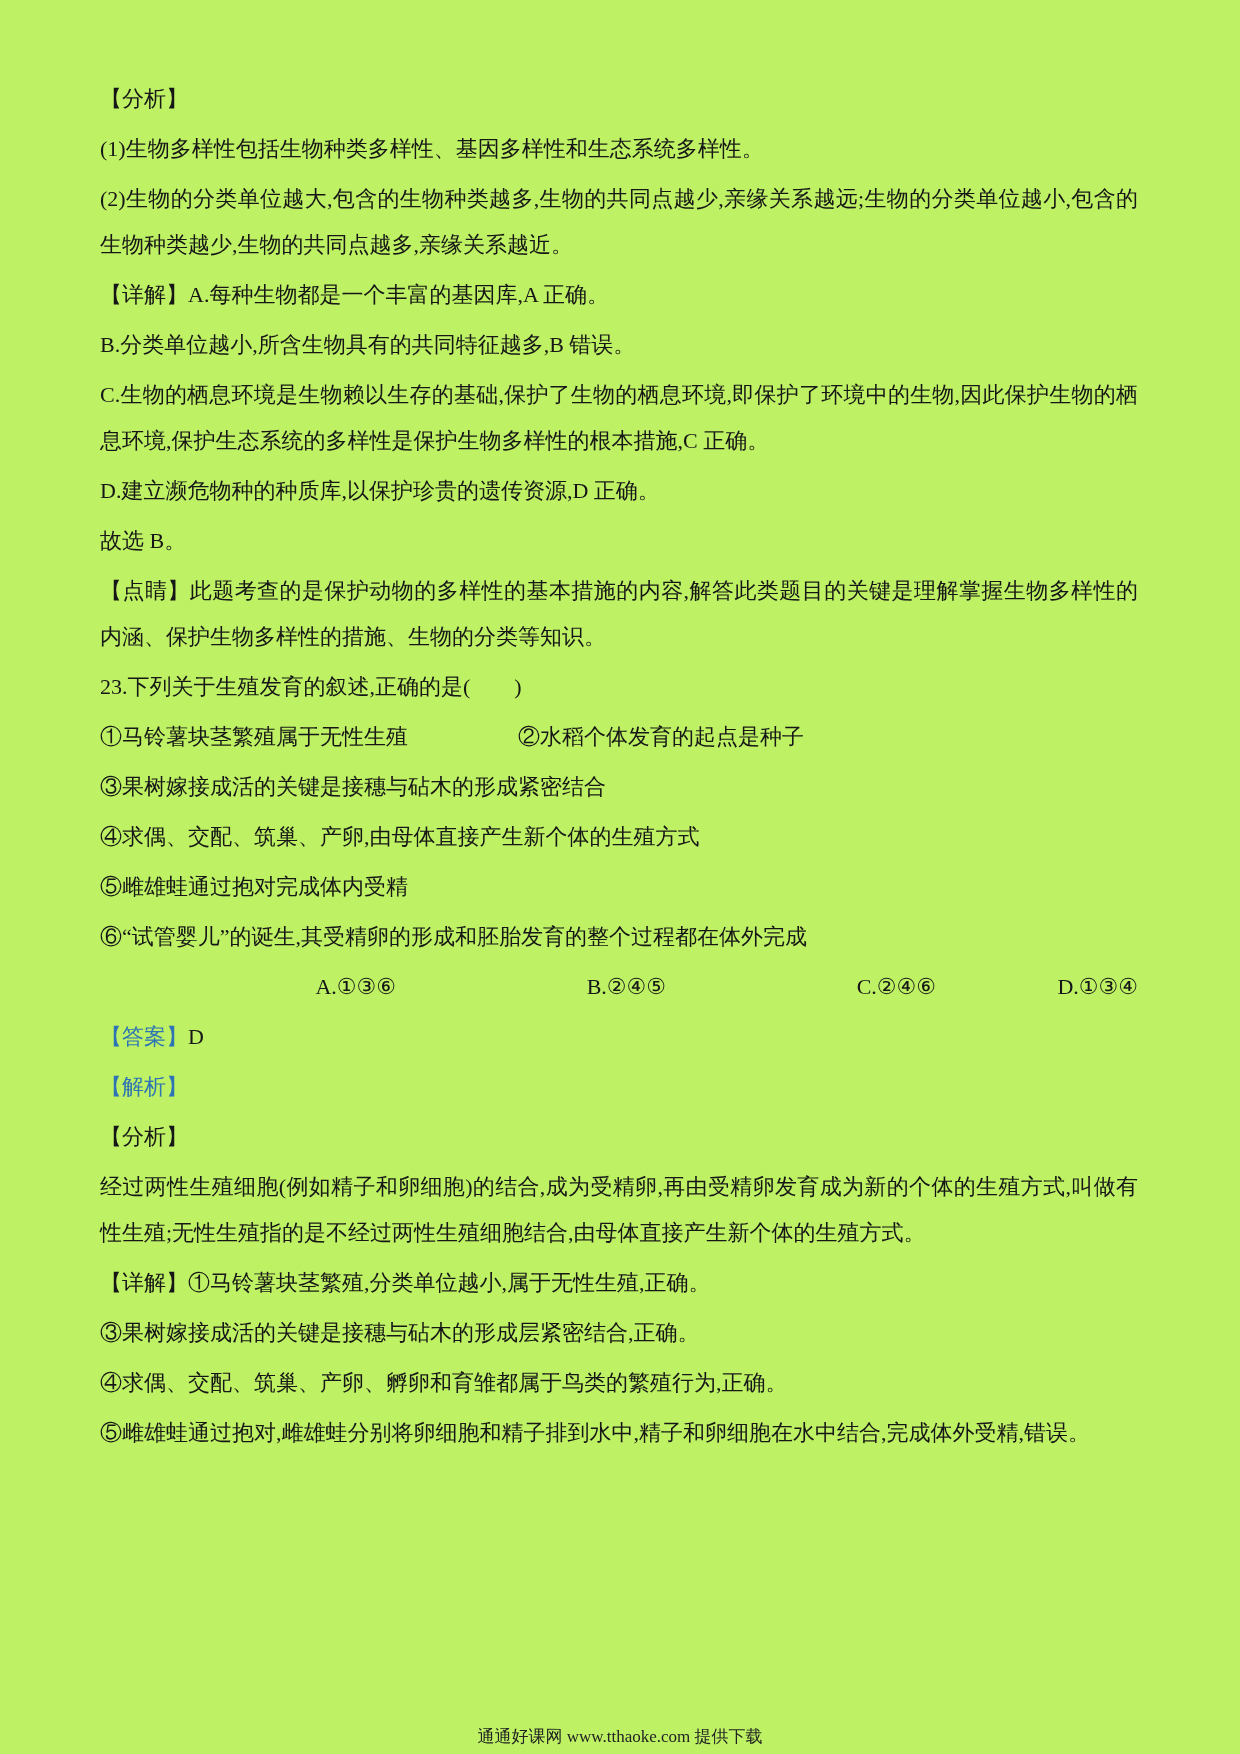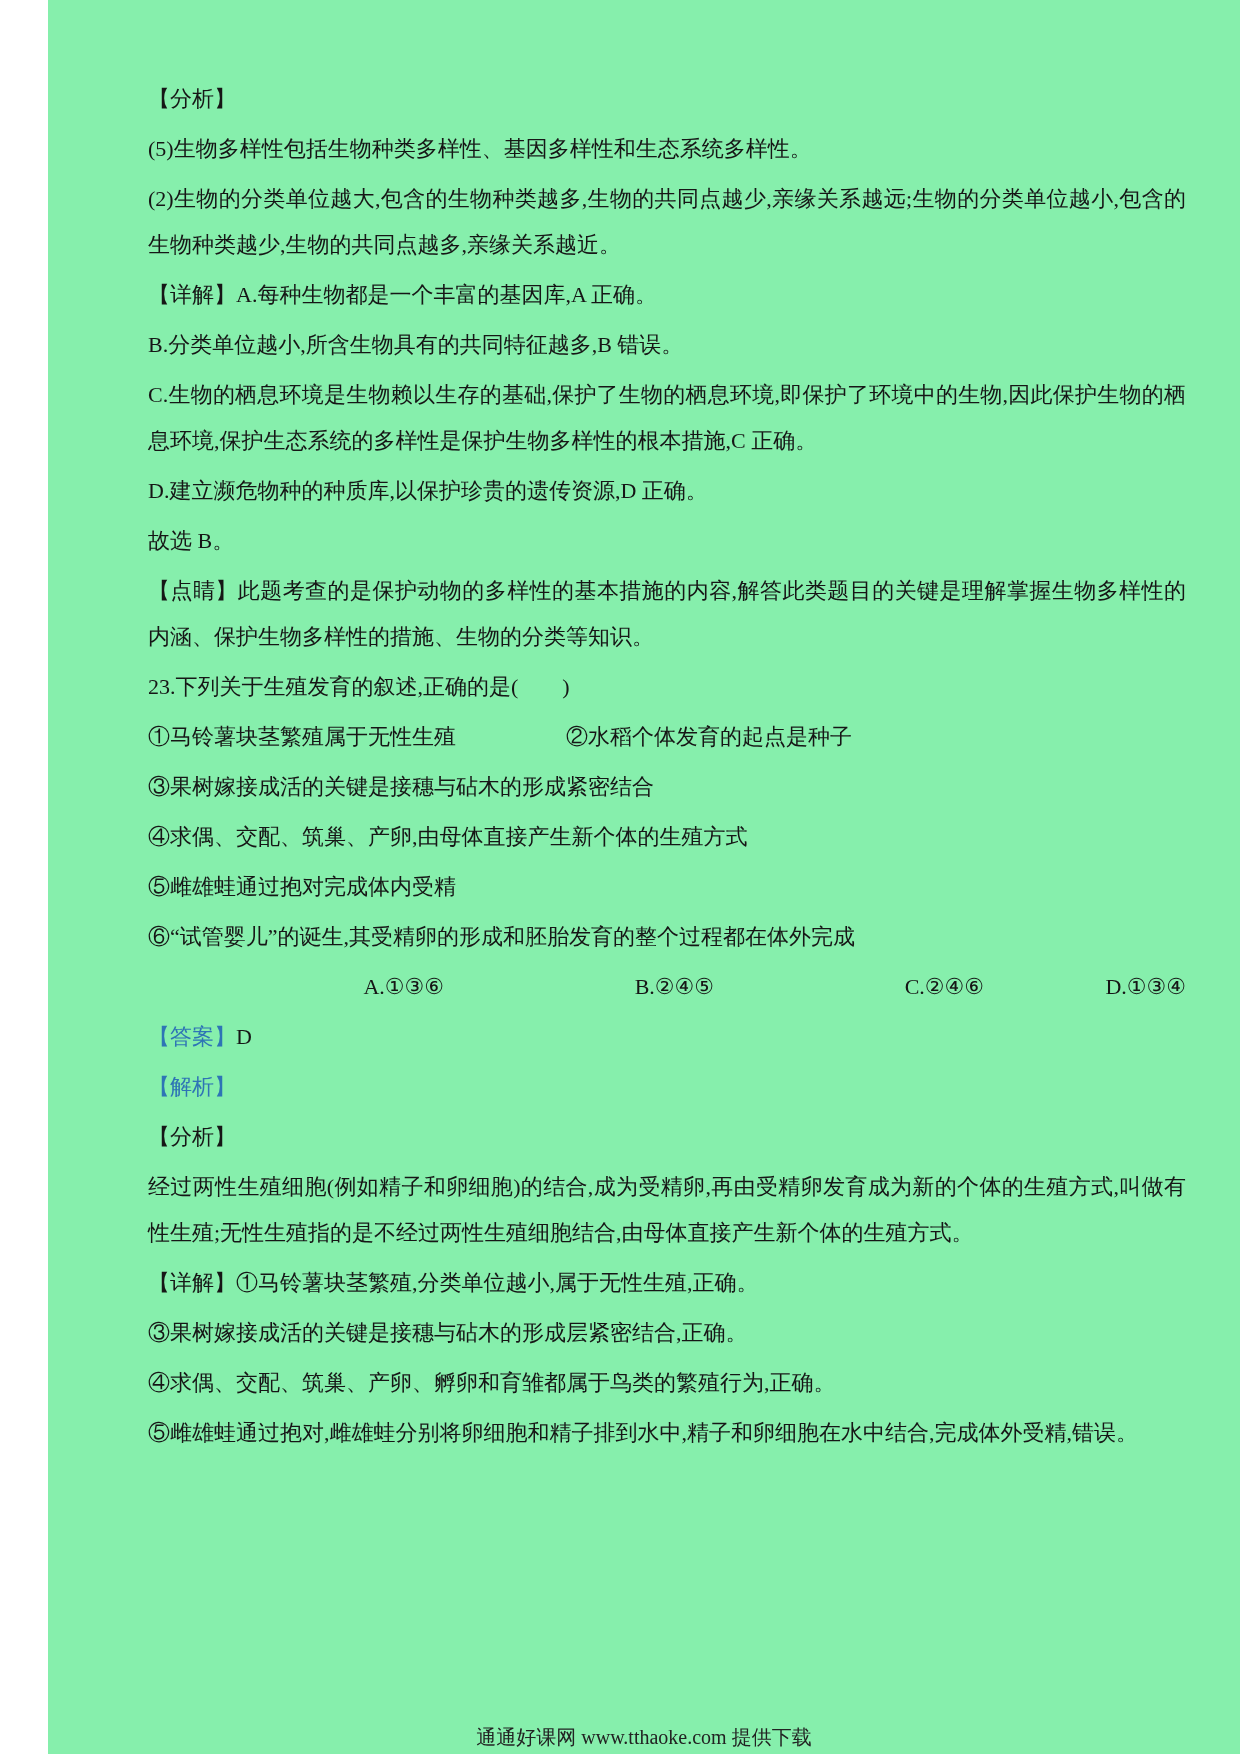--- a/index.html
+++ b/index.html
@@ -4,21 +4,21 @@
 <style>
   html, body { margin: 0; padding: 0; }
   body {
     width: 1240px; height: 1754px;
     background: #ffffff;
     font-family: "Liberation Serif", "DejaVu Serif", serif;
     color: #161616;
     position: relative;
     overflow: hidden;
   }
-  .page { position: absolute; inset: 0; background: #86efac; margin-left: 48px; }
+  .page { position: absolute; inset: 0; background: #bef264; }
   .doc {
     position: absolute;
     left: 100px; top: 76px; width: 1038px;
     font-size: 22px;
     text-align: justify;
   }
   .doc p {
     margin: 0 0 4px 0;
     line-height: 46px;
   }
@@ -28,33 +28,33 @@
   .opts { display: flex; }
   .opts span { display: inline-block; text-align: right; }
   .opts .o1 { width: 296px; }
   .opts .o2 { width: 270px; }
   .opts .o3 { width: 270px; }
   .opts .o4 { flex: 1; }
   .footer {
     position: absolute;
     left: 0; right: 0; top: 1726px;
     text-align: center;
-    font-size: 20px;
+    font-size: 17px;
     color: #222222;
     line-height: 22px;
   }
 </style>
 </head>
 <body>
 
 <div class="page">
   <div class="doc">
 
     <p>【分析】</p>
-    <p>(5)生物多样性包括生物种类多样性、基因多样性和生态系统多样性。</p>
+    <p>(1)生物多样性包括生物种类多样性、基因多样性和生态系统多样性。</p>
     <p>(2)生物的分类单位越大,包含的生物种类越多,生物的共同点越少,亲缘关系越远;生物的分类单位越小,包含的生物种类越少,生物的共同点越多,亲缘关系越近。</p>
     <p>【详解】A.每种生物都是一个丰富的基因库,A 正确。</p>
     <p>B.分类单位越小,所含生物具有的共同特征越多,B 错误。</p>
     <p>C.生物的栖息环境是生物赖以生存的基础,保护了生物的栖息环境,即保护了环境中的生物,因此保护生物的栖息环境,保护生态系统的多样性是保护生物多样性的根本措施,C 正确。</p>
     <p>D.建立濒危物种的种质库,以保护珍贵的遗传资源,D 正确。</p>
     <p>故选 B。</p>
     <p>【点睛】此题考查的是保护动物的多样性的基本措施的内容,解答此类题目的关键是理解掌握生物多样性的内涵、保护生物多样性的措施、生物的分类等知识。</p>
 
     <p>23.下列关于生殖发育的叙述,正确的是(　　)</p>
     <p class="row-items">

